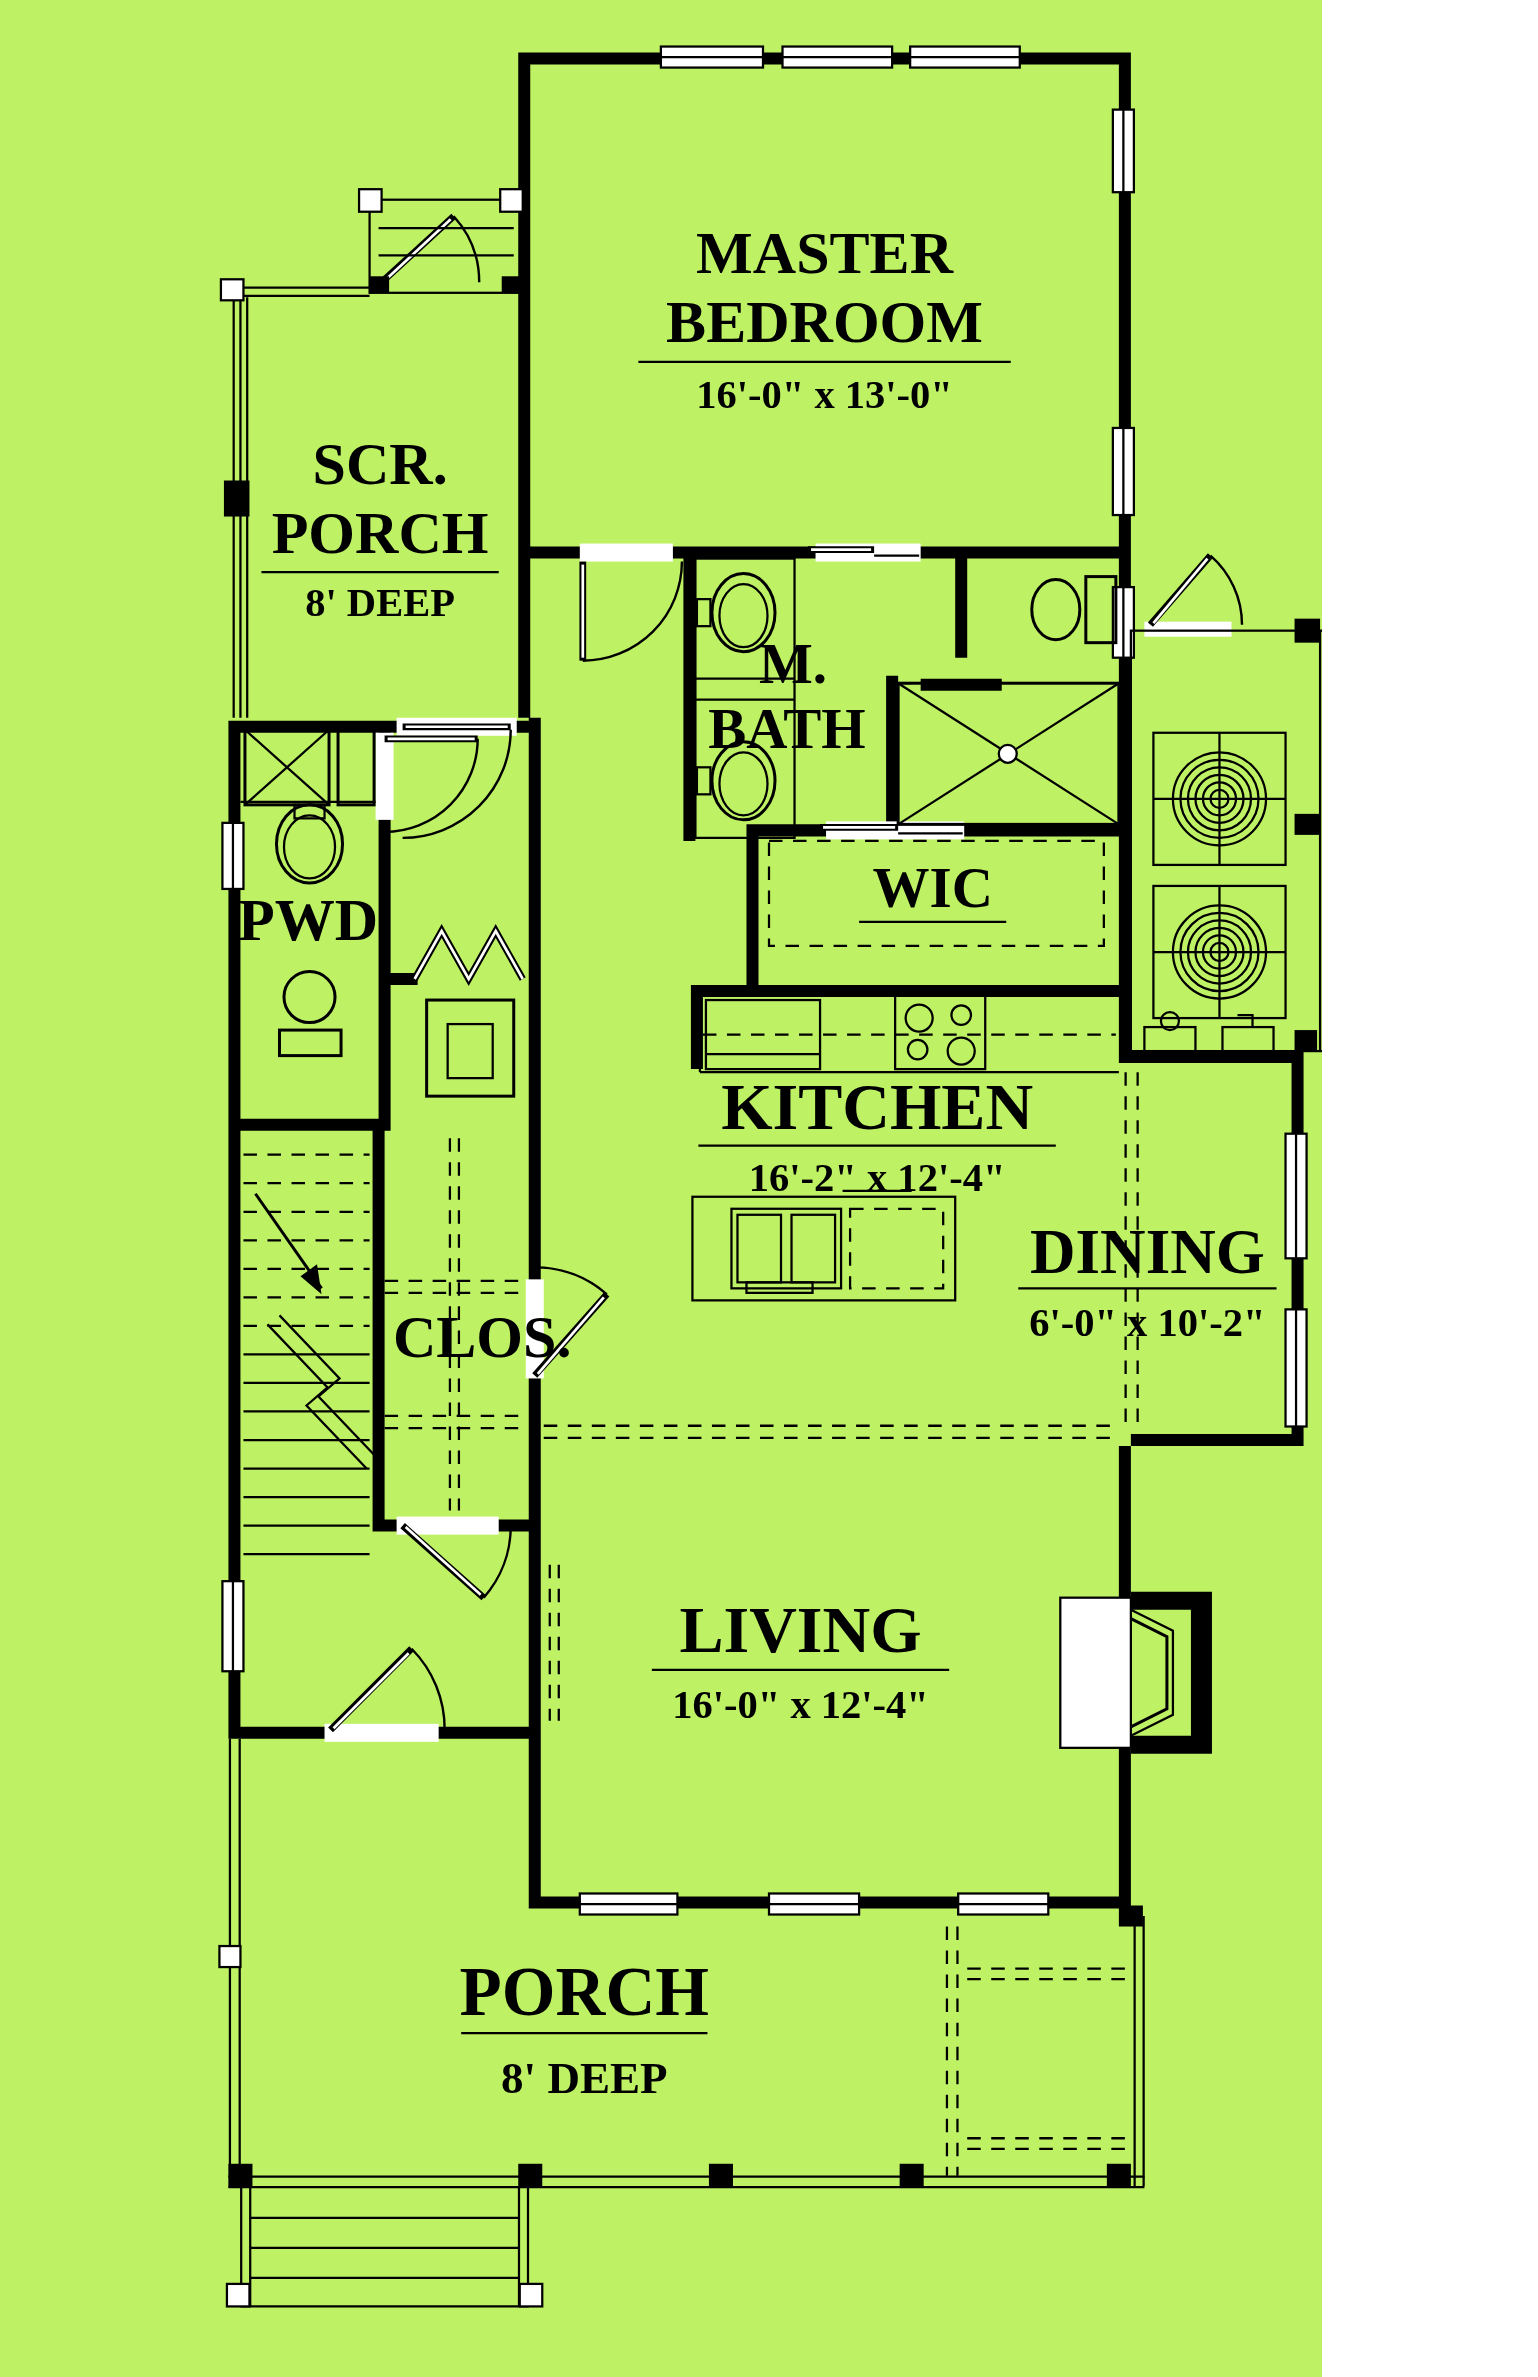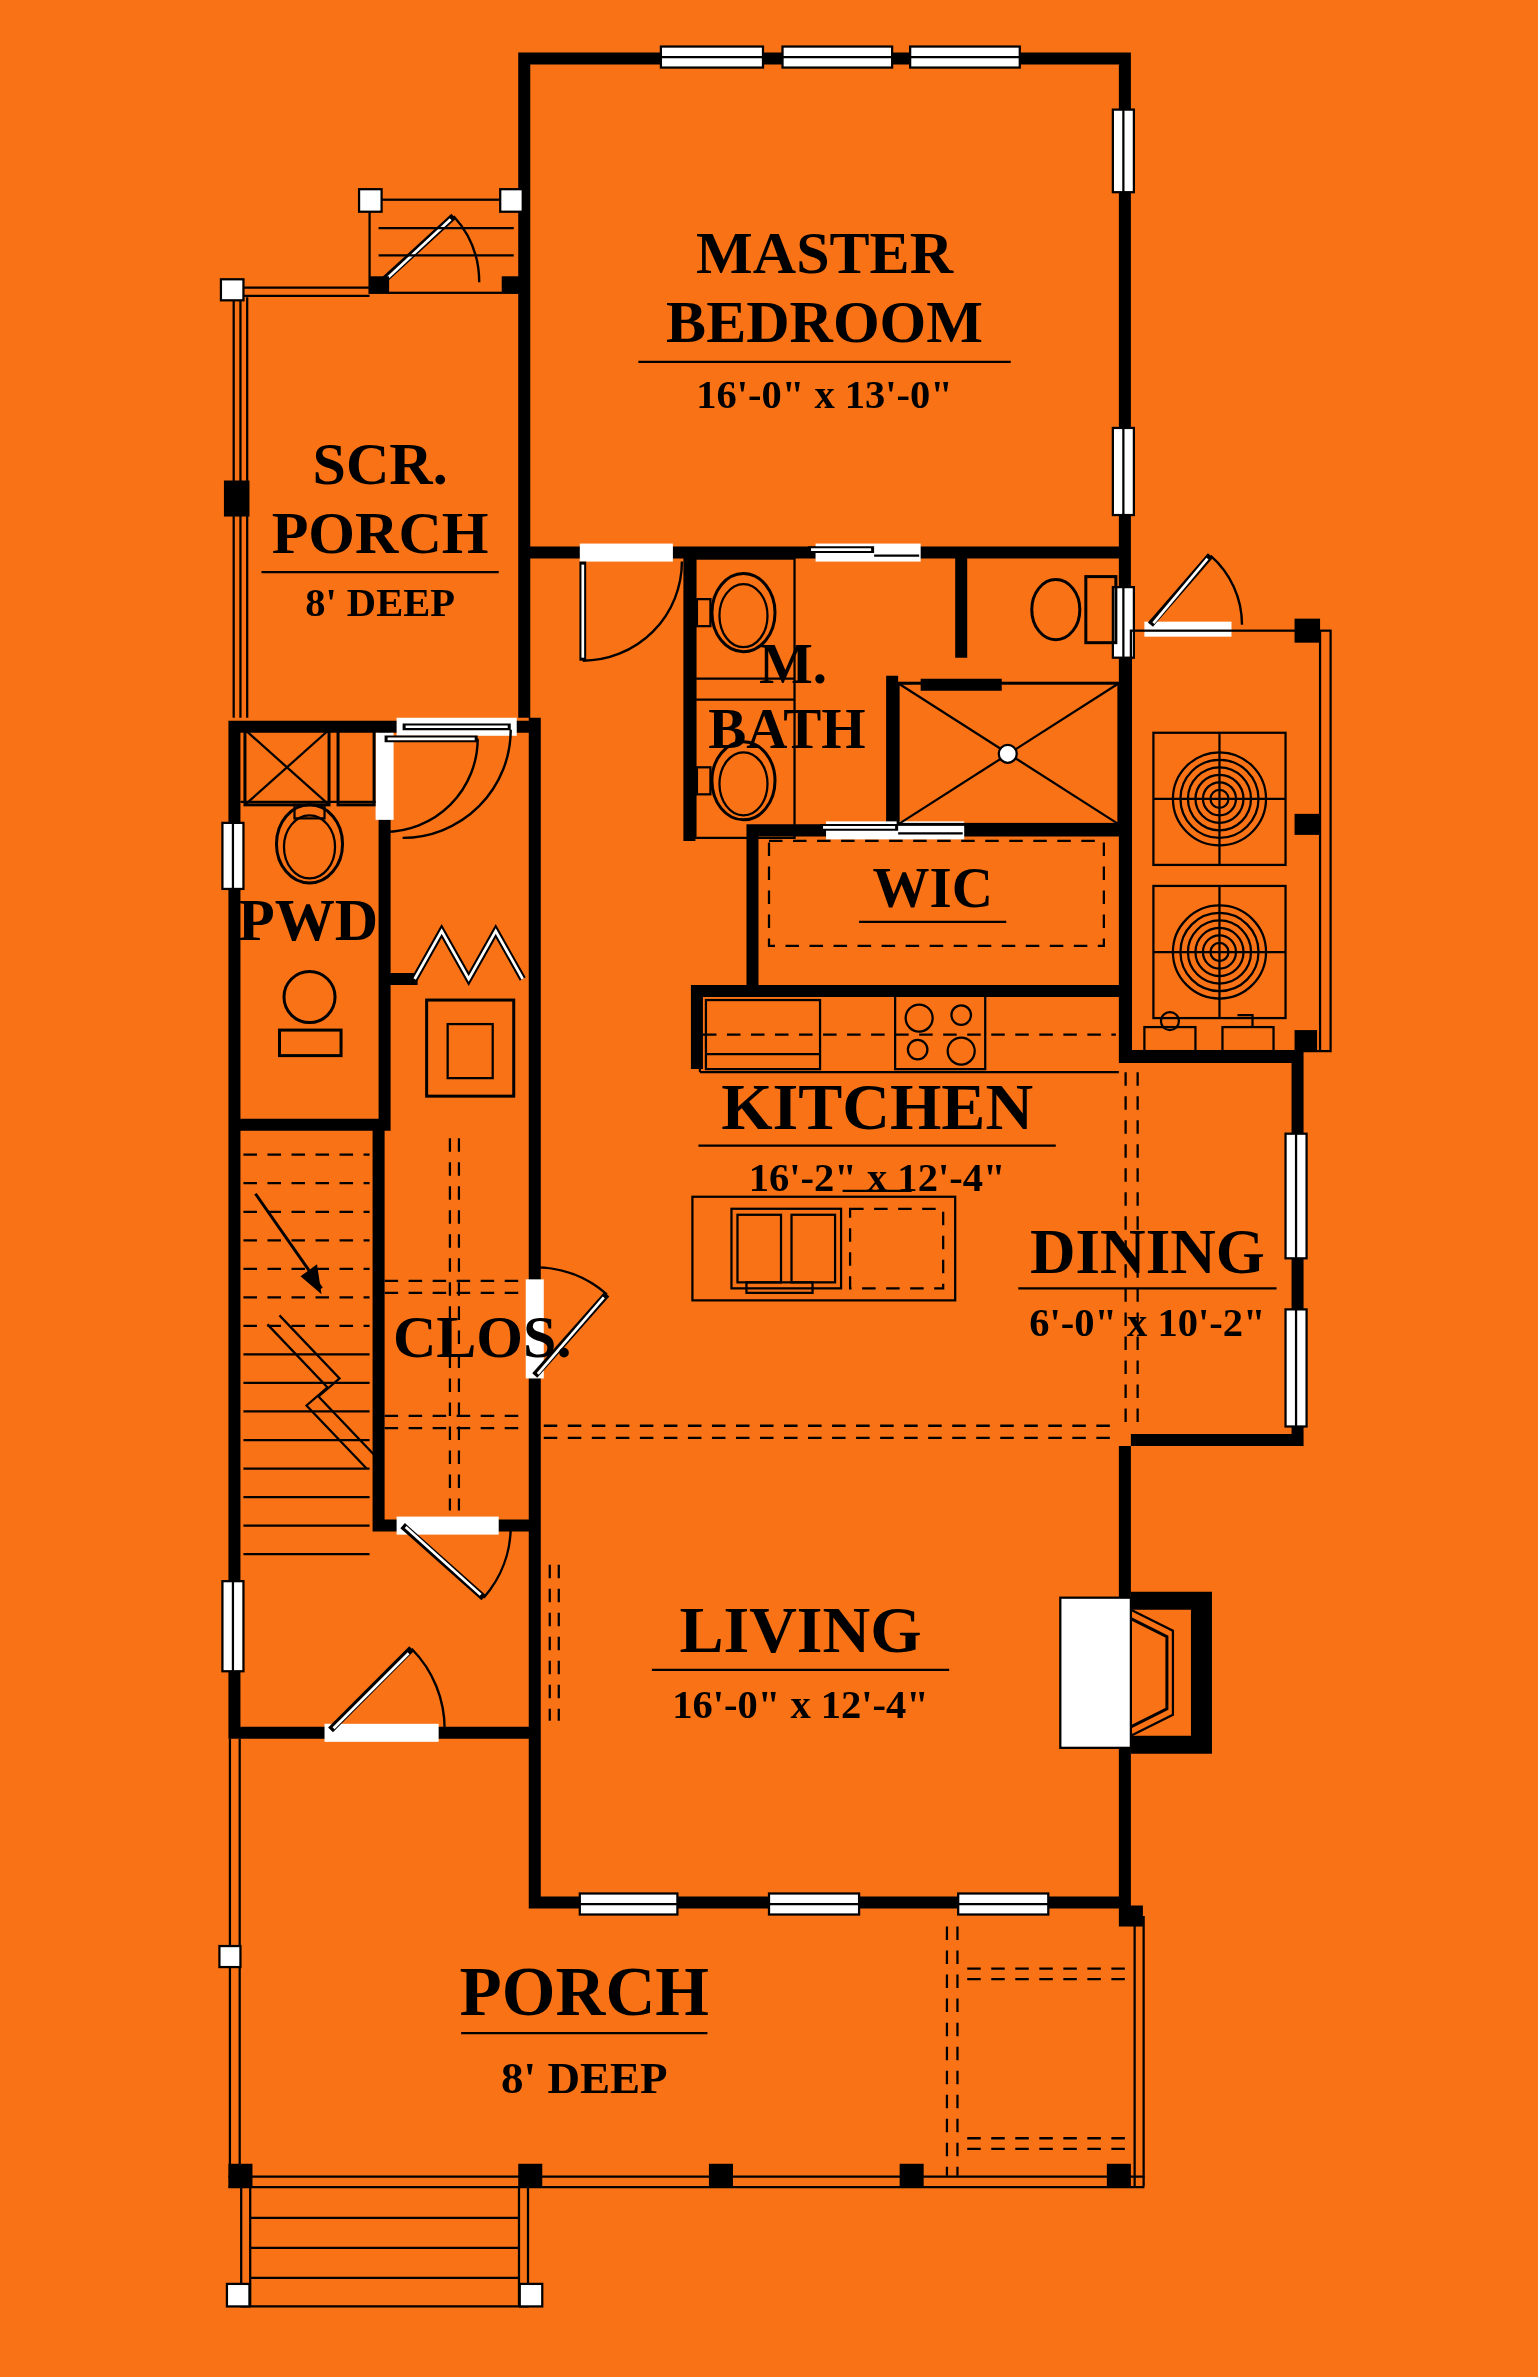--- a/index.html
+++ b/index.html
@@ -1,16 +1,16 @@
 <!DOCTYPE html>
 <html style="font-size:11.2px"><head>
 <meta charset="utf-8">
 <style>
   html,body{margin:0;padding:0;background:#ffffff;}
-  .page{width:1538px;height:2377px;background:#f97316;overflow:hidden;}
+  .page{width:1322px;height:2377px;background:#bef264;overflow:hidden;}
   svg{display:block;}
   .room-name{font-family:"Liberation Serif","DejaVu Serif",serif;font-weight:bold;fill:#000;}
   .room-dim{font-family:"Liberation Serif","DejaVu Serif",serif;font-weight:bold;fill:#000;}
   .wall{fill:#000000;stroke:none;}
   .thin{stroke:#000;fill:none;stroke-width:1.5;}
   .thin2{stroke:#000;fill:none;stroke-width:2;}
   .dash{stroke:#000;fill:none;stroke-width:1.5;stroke-dasharray:9 7;}
   .winrect{fill:#fff;stroke:#000;stroke-width:1.5;}
   .cut{fill:#fff;stroke:none;}
   .leaf-b{stroke:#000;stroke-width:4.5;fill:none;}

